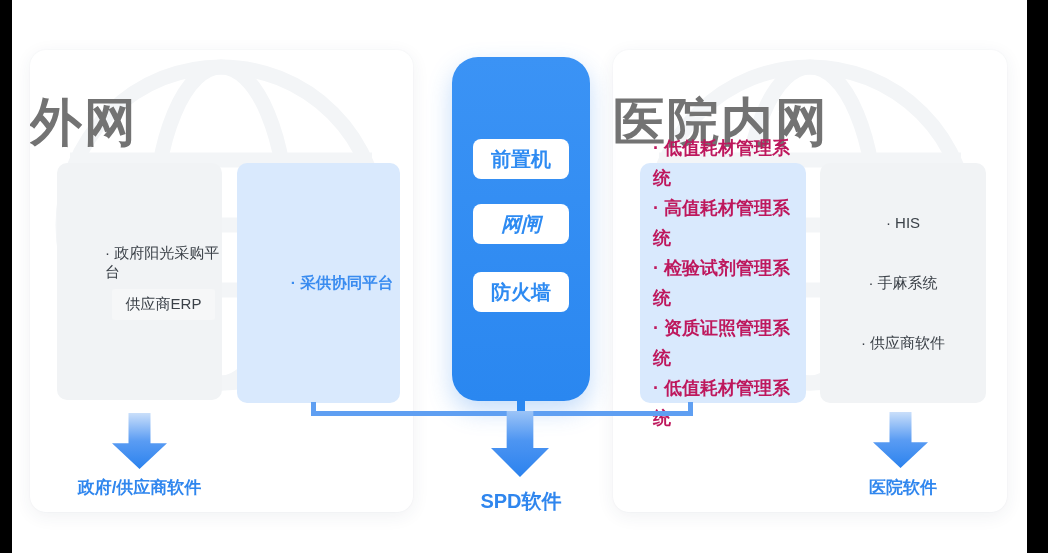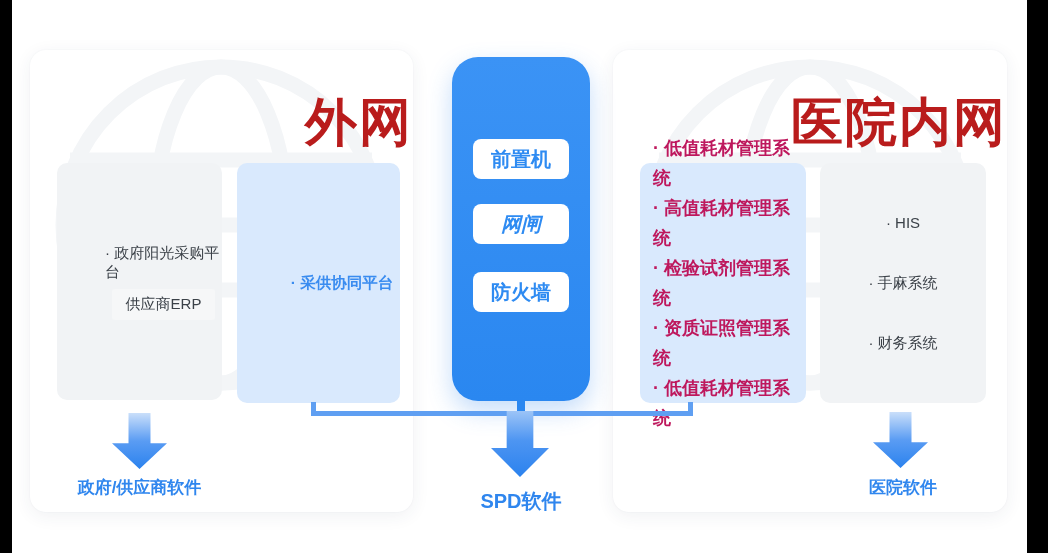--- a/index.html
+++ b/index.html
@@ -28,24 +28,24 @@
     overflow: hidden;
   }
   .card.left-card  { left: 30px;  width: 383px; }
   .card.right-card { left: 613px; width: 394px; }
 
   .globe { position: absolute; pointer-events: none; }
 
   .panel-title {
     position: absolute;
     top: 38px; left: 0; right: 0;
-    text-align: right;
+    text-align: left;
     font-size: 52px;
     font-weight: bold;
-    color: #b91c1c;
+    color: #737373;
     letter-spacing: 2px;
   }
 
   .inner-box {
     position: absolute;
     top: 113px;
     border-radius: 10px;
     display: flex;
     flex-direction: column;
     justify-content: center;
@@ -180,21 +180,21 @@
       <div class="item">· 低值耗材管理系统</div>
       <div class="item">· 高值耗材管理系统</div>
       <div class="item">· 检验试剂管理系统</div>
       <div class="item">· 资质证照管理系统</div>
       <div class="item">· 低值耗材管理系统</div>
     </div>
 
     <div class="inner-box box-gray his-gray-box">
       <div class="item">· HIS</div>
       <div class="item">· 手麻系统</div>
-      <div class="item">· 财务系统</div>
+      <div class="item">· 供应商软件</div>
     </div>
 
     <div class="down-arrow arrow-right"></div>
     <div class="arrow-label label-hosp">医院软件</div>
   </div>
 
   <div class="pillar">
     <div class="pillar-btn b0">前置机</div>
     <div class="pillar-btn b1">网闸</div>
     <div class="pillar-btn b2">防火墙</div>

